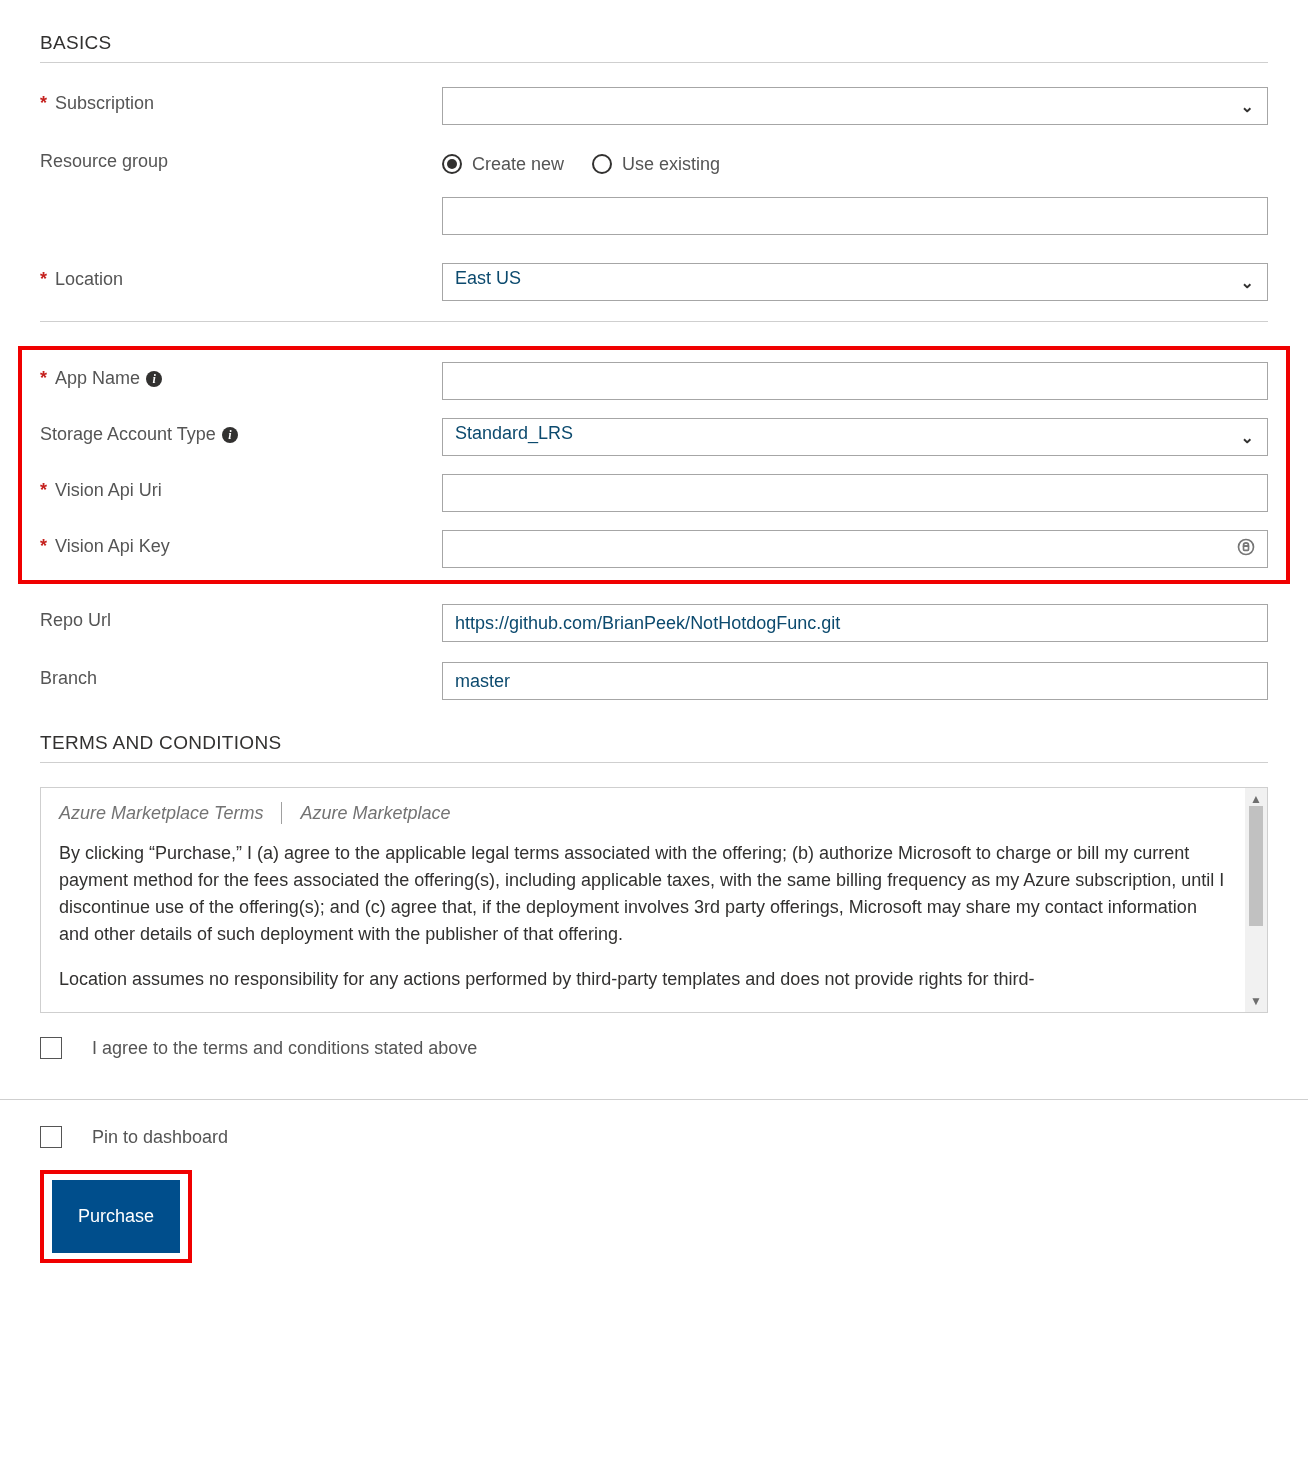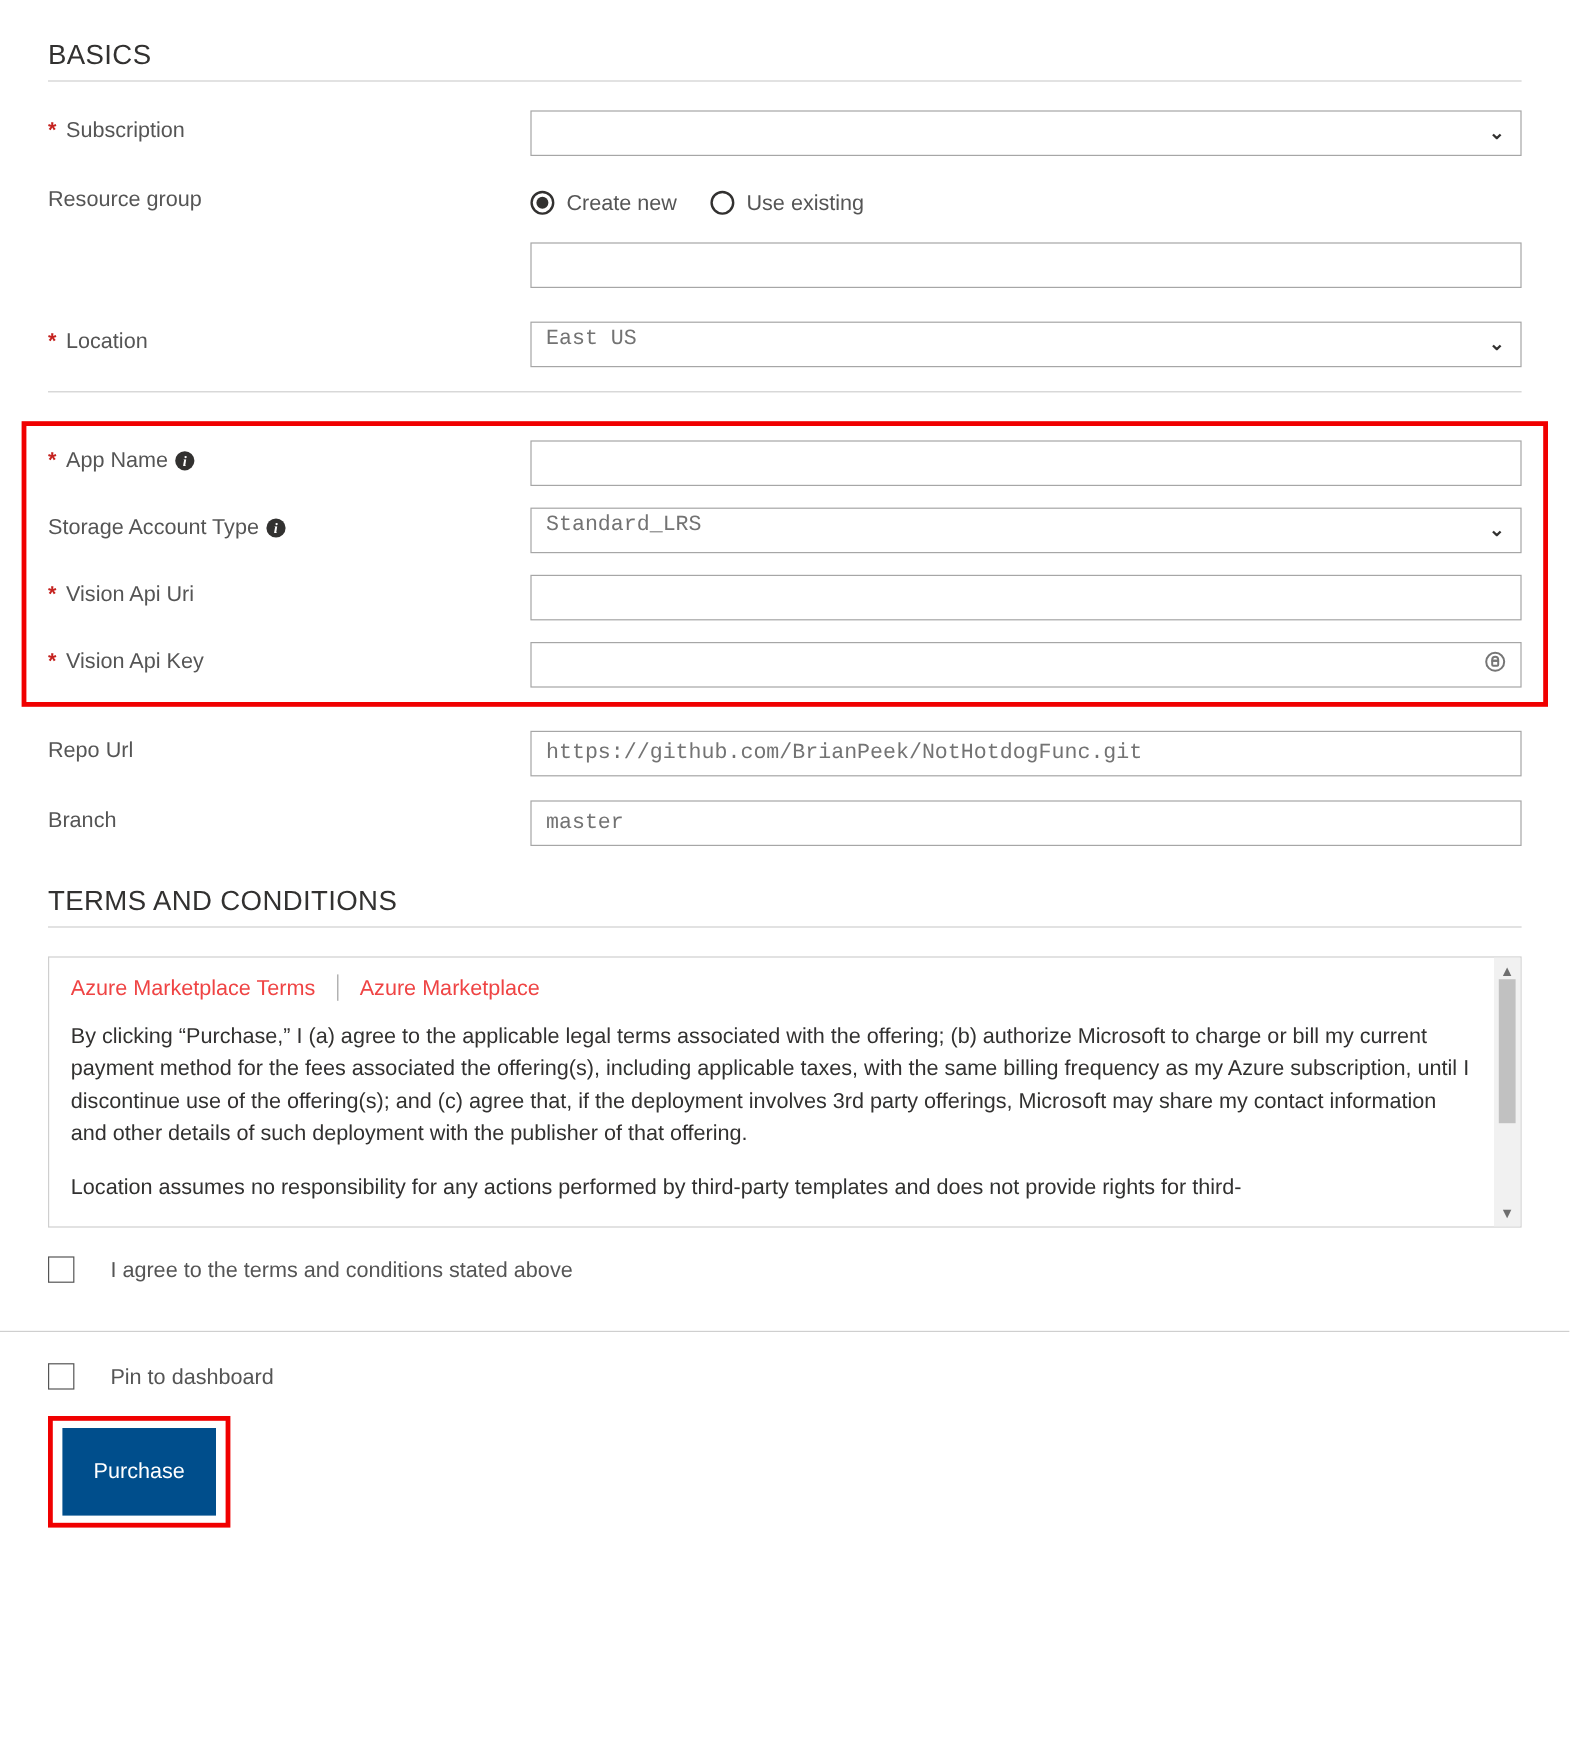--- a/index.html
+++ b/index.html
@@ -8,21 +8,21 @@
     background: #ffffff;
     font-family: "Segoe UI", Arial, sans-serif;
     color: #323130;
   }
   .page {
     width: 1308px;
     padding: 0 40px 40px 40px;
     box-sizing: border-box;
   }
   .section-title {
-    font-size: 23px;
+    font-size: 19px;
     font-weight: 400;
     letter-spacing: 0.3px;
     margin: 32px 0 8px 0;
   }
   .section-hr {
     border: none;
     border-top: 1px solid #cfcfcf;
     margin: 0 0 24px 0;
   }
   .row {
@@ -63,22 +63,22 @@
   .field-col {
     flex: 1;
   }
   .sel, .txt {
     width: 100%;
     height: 38px;
     box-sizing: border-box;
     border: 1px solid #a6a6a6;
     padding: 4px 12px;
     font-size: 18px;
-    font-family: Liberation Mono, monospace;
-    color: #737373;
+    font-family: Liberation Sans, sans-serif;
+    color: #0c4a6e;
     background: #ffffff;
   }
   .sel {
     appearance: none;
     -webkit-appearance: none;
     background-image: none;
     padding-right: 40px;
     position: relative;
   }
   .sel-wrap {
@@ -158,22 +158,23 @@
     font-size: 18px;
     color: #323130;
     overflow: hidden;
   }
   .terms-links {
     margin-bottom: 16px;
     display: flex;
     align-items: center;
   }
   .terms-links a {
-    color: #ef4444;
+    color: #737373;
     text-decoration: none;
+    font-style: italic;
   }
   .terms-links .divider {
     display: inline-block;
     border-left: 1px solid #a0a0a0;
     height: 22px;
     margin: 0 18px;
     vertical-align: middle;
   }
   .terms-body {
     line-height: 1.5;

